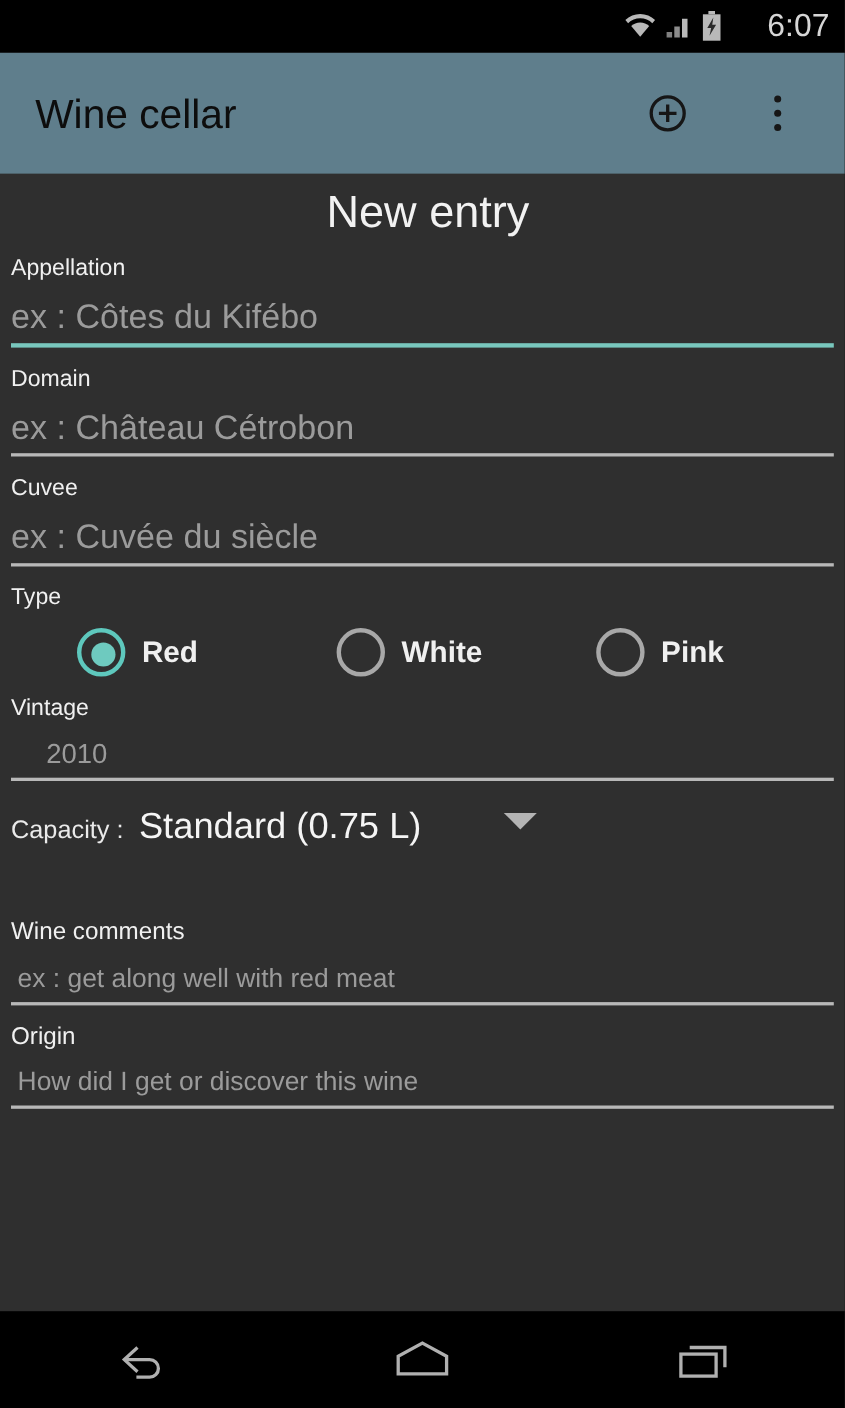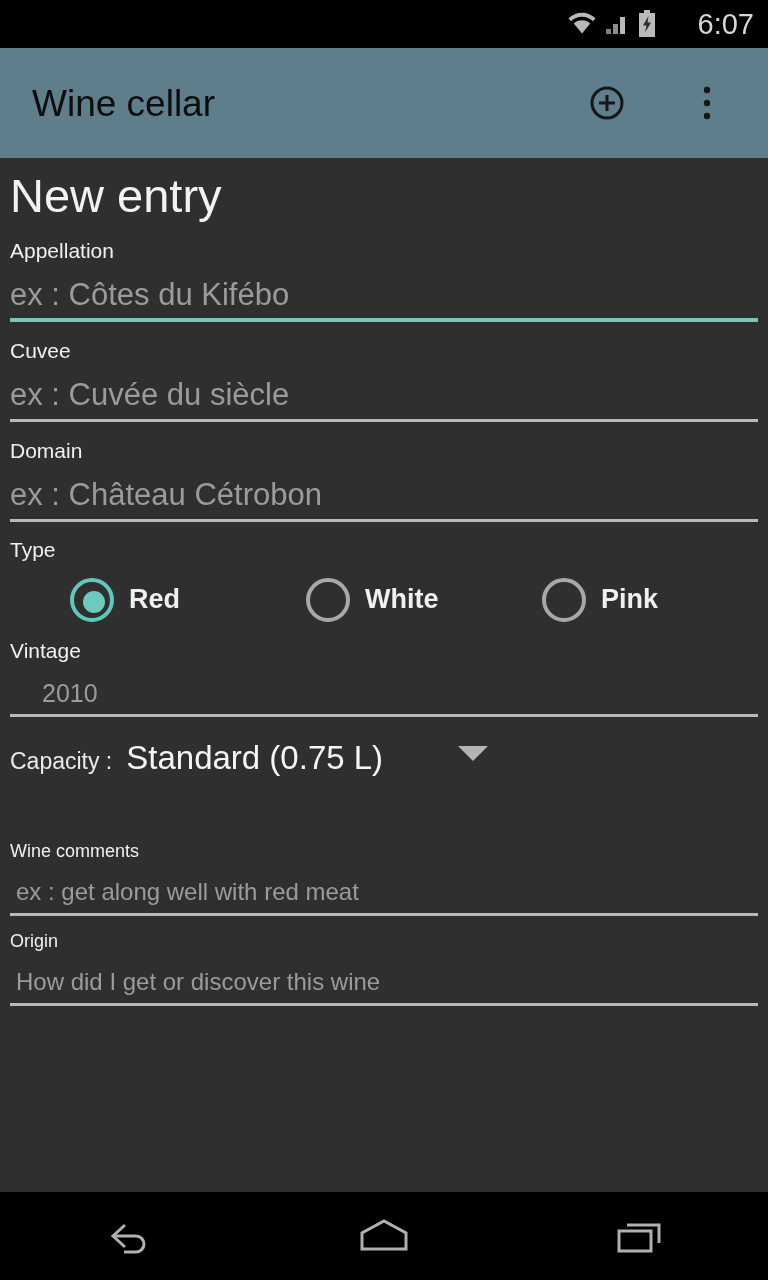--- a/index.html
+++ b/index.html
@@ -79,23 +79,24 @@
     position: absolute;
     top: 158px; left: 0;
     width: 768px;
     height: 1034px;
     background: #2f2f2f;
     overflow: hidden;
   }
 
   .page-title {
     color: #f2f2f2;
-    font-size: 47px;
+    font-size: 41px;
     padding: 12px 0 0 10px;
     line-height: 1.1;
+    text-align: center;
   }
 
   .field {
     padding: 0 10px;
   }
   .field-label {
     color: #f0f0f0;
     font-size: 21px;
     padding-top: 17px;
     line-height: 1.1;
@@ -197,21 +198,21 @@
     border-left: 15px solid transparent;
     border-right: 15px solid transparent;
     border-top: 15px solid #b4b4b4;
     position: relative;
     top: -8px;
   }
 
   
   .ta-label {
     color: #f0f0f0;
-    font-size: 18px;
+    font-size: 22px;
     padding: 0 0 0 10px;
     line-height: 1.1;
   }
   .ta-input {
     color: #9b9b9b;
     font-size: 24px;
     padding: 17px 0 9px 16px;
     line-height: 1.05;
     white-space: nowrap;
   }
@@ -290,28 +291,28 @@
 
     <div class="page-title">New entry</div>
 
     <div class="field">
       <div class="field-label">Appellation</div>
       <div class="field-input">ex : Côtes du Kifébo</div>
       <div class="underline focused"></div>
     </div>
 
     <div class="field">
+      <div class="field-label">Domain</div>
+      <div class="field-input">ex : Château Cétrobon</div>
+      <div class="underline"></div>
+    </div>
+
+    <div class="field">
       <div class="field-label">Cuvee</div>
       <div class="field-input">ex : Cuvée du siècle</div>
-      <div class="underline"></div>
-    </div>
-
-    <div class="field">
-      <div class="field-label">Domain</div>
-      <div class="field-input">ex : Château Cétrobon</div>
       <div class="underline"></div>
     </div>
 
     <div class="type-label">Type</div>
     <div class="radio-row">
       <div class="radio-item r0">
         <div class="radio-circle checked"></div>
         <div class="radio-text">Red</div>
       </div>
       <div class="radio-item r2">

